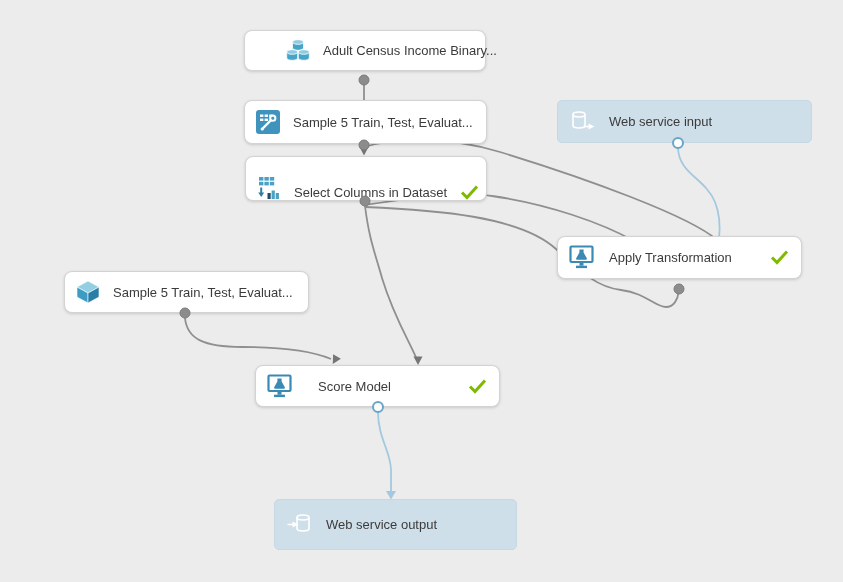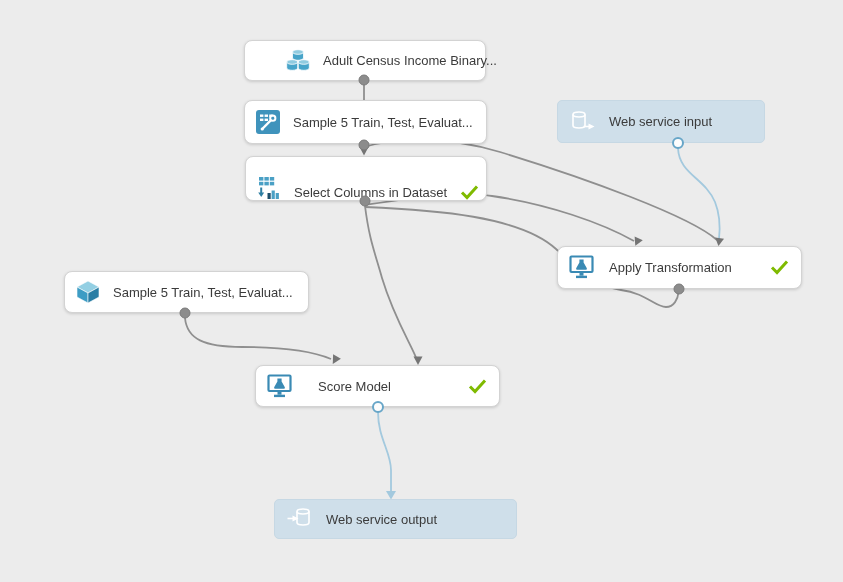--- a/index.html
+++ b/index.html
@@ -12,28 +12,28 @@
     position:absolute;display:flex;align-items:center;
     background:#fff;border:1px solid #d3d3d3;border-radius:8px;
     box-shadow:0 1px 3px rgba(0,0,0,.15);
     box-sizing:border-box;padding:0 12px 0 11px;gap:13px;cursor:pointer;
   }
   .node .label{font-size:13px;color:#3b3b3b;white-space:nowrap;}
   .node.web{background:#cfdfea;border:1px solid #c6d8e4;border-radius:5px;box-shadow:none;}
   .node .icon{display:flex;align-items:center;justify-content:center;flex:0 0 auto;}
   .check{margin-left:auto;display:flex;align-items:center;}
   
-  #n-dataset{left:244px;top:40px;width:242px;height:41px;padding-left:41px;}
+  #n-dataset{left:244px;top:30px;width:242px;height:41px;padding-left:41px;}
   #n-transform{left:244px;top:100px;width:243px;height:44px;}
   #n-select{left:245px;top:156px;width:242px;height:45px;align-items:flex-end;}
-  #n-wsin{left:557px;top:100px;width:208px;height:43px;}
-  #n-apply{left:557px;top:246px;width:245px;height:43px;text-align:right;}
+  #n-wsin{left:557px;top:100px;width:255px;height:43px;}
+  #n-apply{left:557px;top:236px;width:245px;height:43px;text-align:right;}
   #n-model{left:64px;top:271px;width:245px;height:42px;}
   #n-score{left:255px;top:365px;width:245px;height:42px;gap:24px;}
-  #n-wsout{left:274px;top:499px;width:243px;height:40px;}
+  #n-wsout{left:274px;top:499px;width:243px;height:51px;}
   
   .port{position:absolute;width:9px;height:9px;border-radius:50%;
         background:#8c8c8c;border:1px solid #7b7b7b;transform:translate(-50%,-50%);cursor:pointer;}
   .port.blue{background:#fdfdfd;border:2px solid #68a6c8;width:8px;height:8px;}
 </style>
 </head>
 <body>
 
 <div class="canvas">
 

